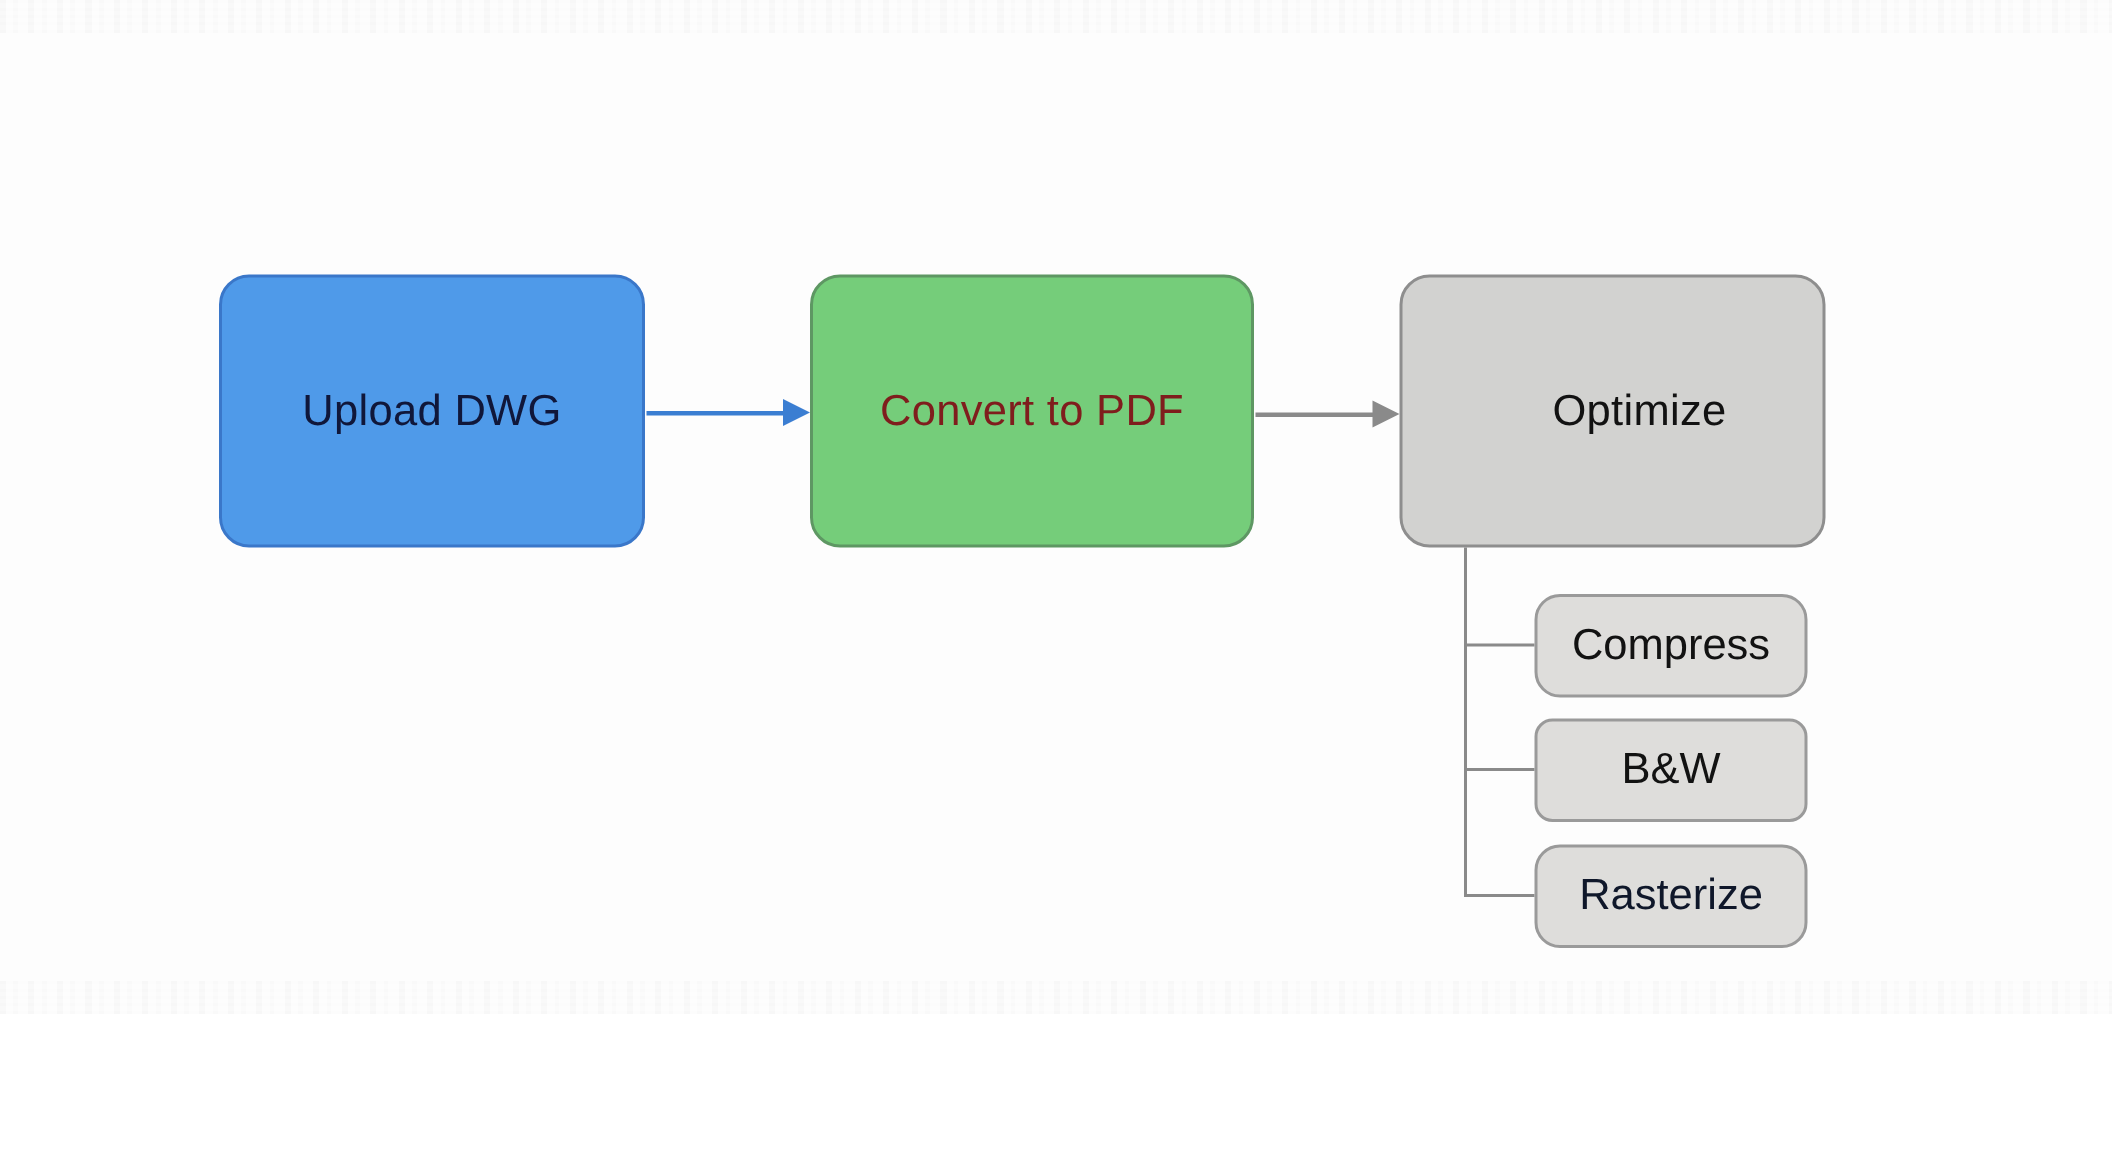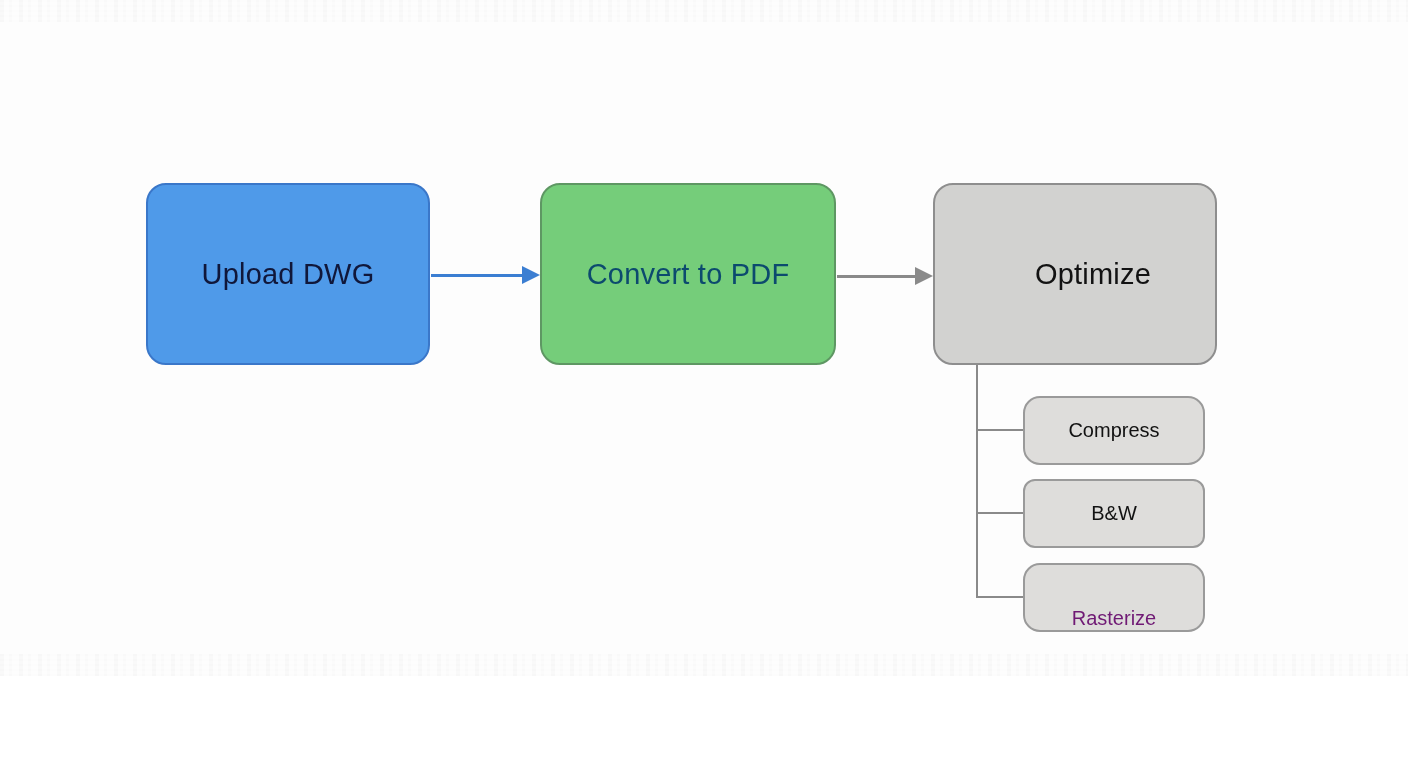--- a/index.html
+++ b/index.html
@@ -42,21 +42,21 @@
   .node-main {
     width: 284px;
     height: 182px;
     font-size: 29px;
     letter-spacing: 0.2px;
   }
   .node-sub {
     width: 182px;
     height: 69px;
     border-radius: 17px;
-    font-size: 20px;
+    font-size: 29px;
   }
   .node .label {
     white-space: nowrap;
   }
 
   #node-upload   { left: 146px; top: 183px; }
   #node-convert  { left: 540px; top: 183px; width: 296px; }
   #node-optimize { left: 933px; top: 183px; padding-left: 36px; }
 
   #node-compress  { left: 1023px; top: 396px; }
@@ -95,21 +95,21 @@
 
 <div class="stage" style="background: rgb(253, 253, 253);">
 
   <div class="noise top"></div>
   <div class="noise bottom"></div>
 
   <div class="node node-main" id="node-upload" style="background: rgb(79, 154, 233); border-color: rgb(58, 119, 201); color: rgb(16, 23, 58);">
     <span class="label">Upload DWG</span>
   </div>
 
-  <div class="node node-main" id="node-convert" style="background: rgb(117, 205, 122); border-color: rgb(94, 151, 99); color: #0c4a6e;">
+  <div class="node node-main" id="node-convert" style="background: rgb(117, 205, 122); border-color: rgb(94, 151, 99); color: #7f1d1d;">
     <span class="label">Convert to PDF</span>
   </div>
 
   <div class="node node-main" id="node-optimize" style="background: rgb(210, 210, 208); border-color: rgb(142, 142, 142); color: rgb(18, 18, 18);">
     <span class="label">Optimize</span>
   </div>
 
   <div class="shaft" id="edge1-shaft" style="background: rgb(59, 126, 210);"></div>
   <div class="arrowhead" id="edge1-head" style="border-left-color: rgb(59, 126, 210);"></div>
 
@@ -122,17 +122,17 @@
   <div class="connector" id="tree-branch3"></div>
 
   <div class="node node-sub" id="node-compress" style="background: rgb(222, 221, 219); border-color: rgb(154, 154, 154); color: rgb(18, 18, 18);">
     <span class="label">Compress</span>
   </div>
 
   <div class="node node-sub" id="node-bw" style="background: rgb(222, 221, 219); border-color: rgb(154, 154, 154); color: rgb(18, 18, 18);">
     <span class="label">B&amp;W</span>
   </div>
 
-  <div class="node node-sub" id="node-rasterize" style="background: rgb(222, 221, 219); border-color: rgb(154, 154, 154); color: #701a75; align-items: flex-end;">
+  <div class="node node-sub" id="node-rasterize" style="background: rgb(222, 221, 219); border-color: rgb(154, 154, 154); color: #0f172a;">
     <span class="label">Rasterize</span>
   </div>
 
 </div>
 
 </body></html>

